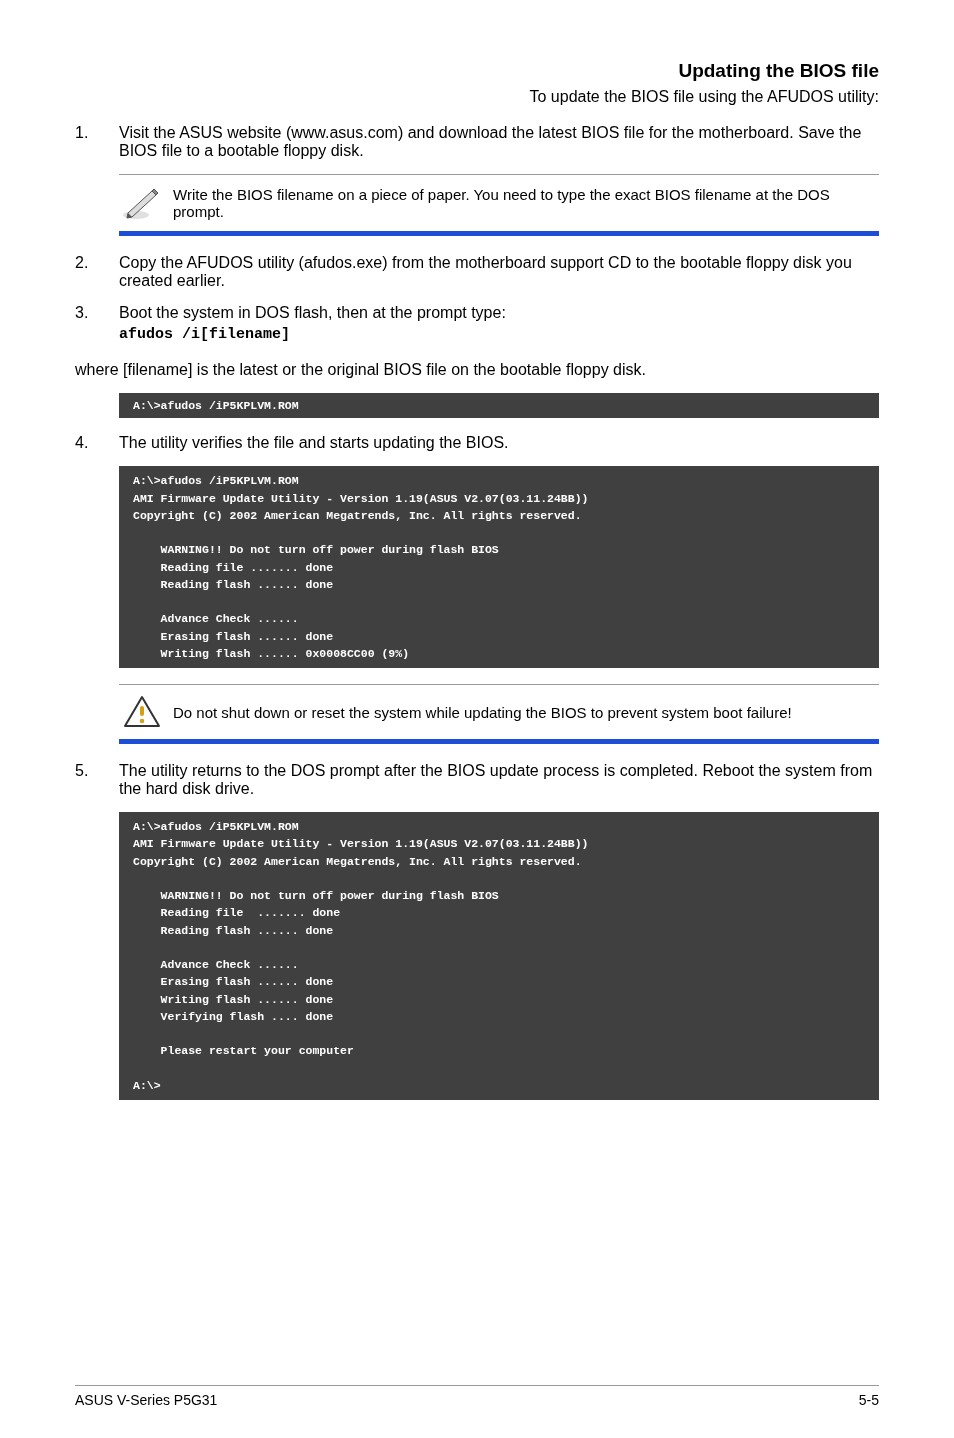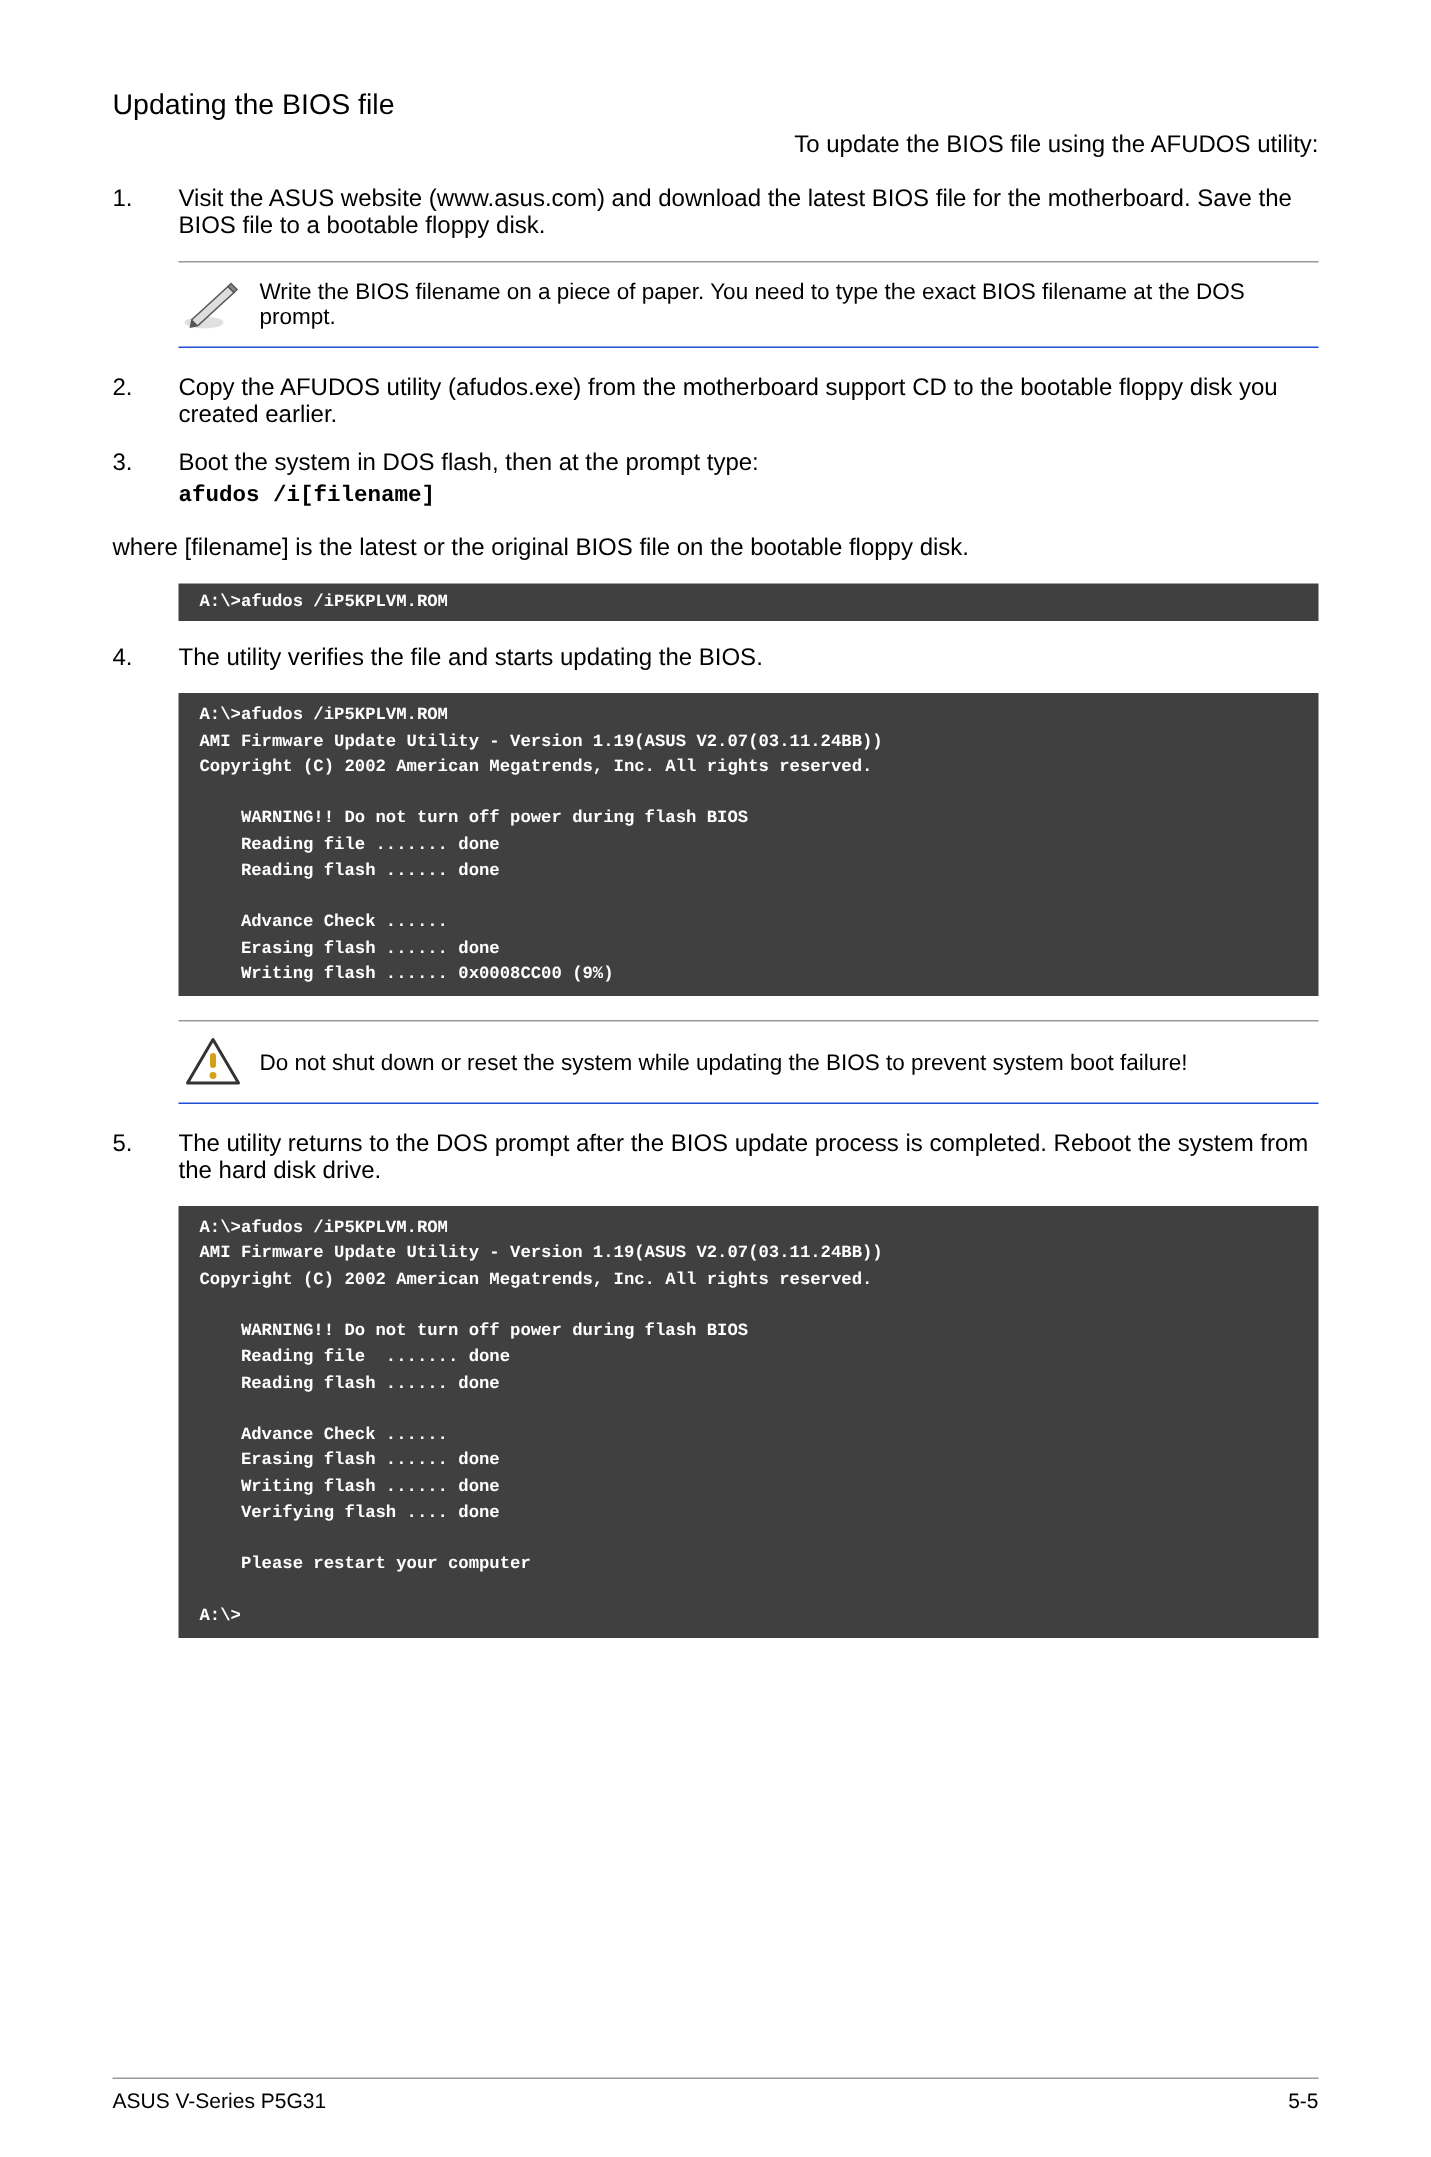--- a/index.html
+++ b/index.html
@@ -7,33 +7,33 @@
       font-family: Arial, Helvetica, sans-serif;
       width: 954px;
       height: 1438px;
       padding: 60px 75px 30px 75px;
       display: flex;
       flex-direction: column;
       background: #fff;
       color: #000;
     }
     .content { flex: 1; }
-    h3 { font-size: 19px; font-weight: normal; margin-bottom: 6px; }
+    h3 { font-size: 19px; font-weight: bold; margin-bottom: 6px; text-align: right; }
     .intro { font-size: 16px; margin-bottom: 18px; text-align: right; }
     .step { display: flex; font-size: 16px; margin-bottom: 14px; }
     .step-num { width: 44px; flex-shrink: 0; }
     .step-body { flex: 1; }
     .step-body p { margin-bottom: 4px; }
     .indent-text { font-size: 16px; margin-bottom: 14px; }
     .note-row {
       display: flex;
       align-items: center;
       margin: 8px 0 18px 44px;
       border-top: 1px solid #999;
-      border-bottom: 1px solid #1d4ed8;
+      border-bottom: 5px solid #1d4ed8;
       padding: 10px 0;
     }
     .note-icon { width: 46px; flex-shrink: 0; display: flex; align-items: center; justify-content: center; }
     .note-text { font-size: 15px; flex: 1; padding-left: 8px; }
     .cmd-label { font-family: "Courier New", monospace; font-weight: bold; font-size: 15px; }
     .terminal {
       background: #404040;
       color: #fff;
       font-family: "Courier New", monospace;
       font-size: 11.5px;

